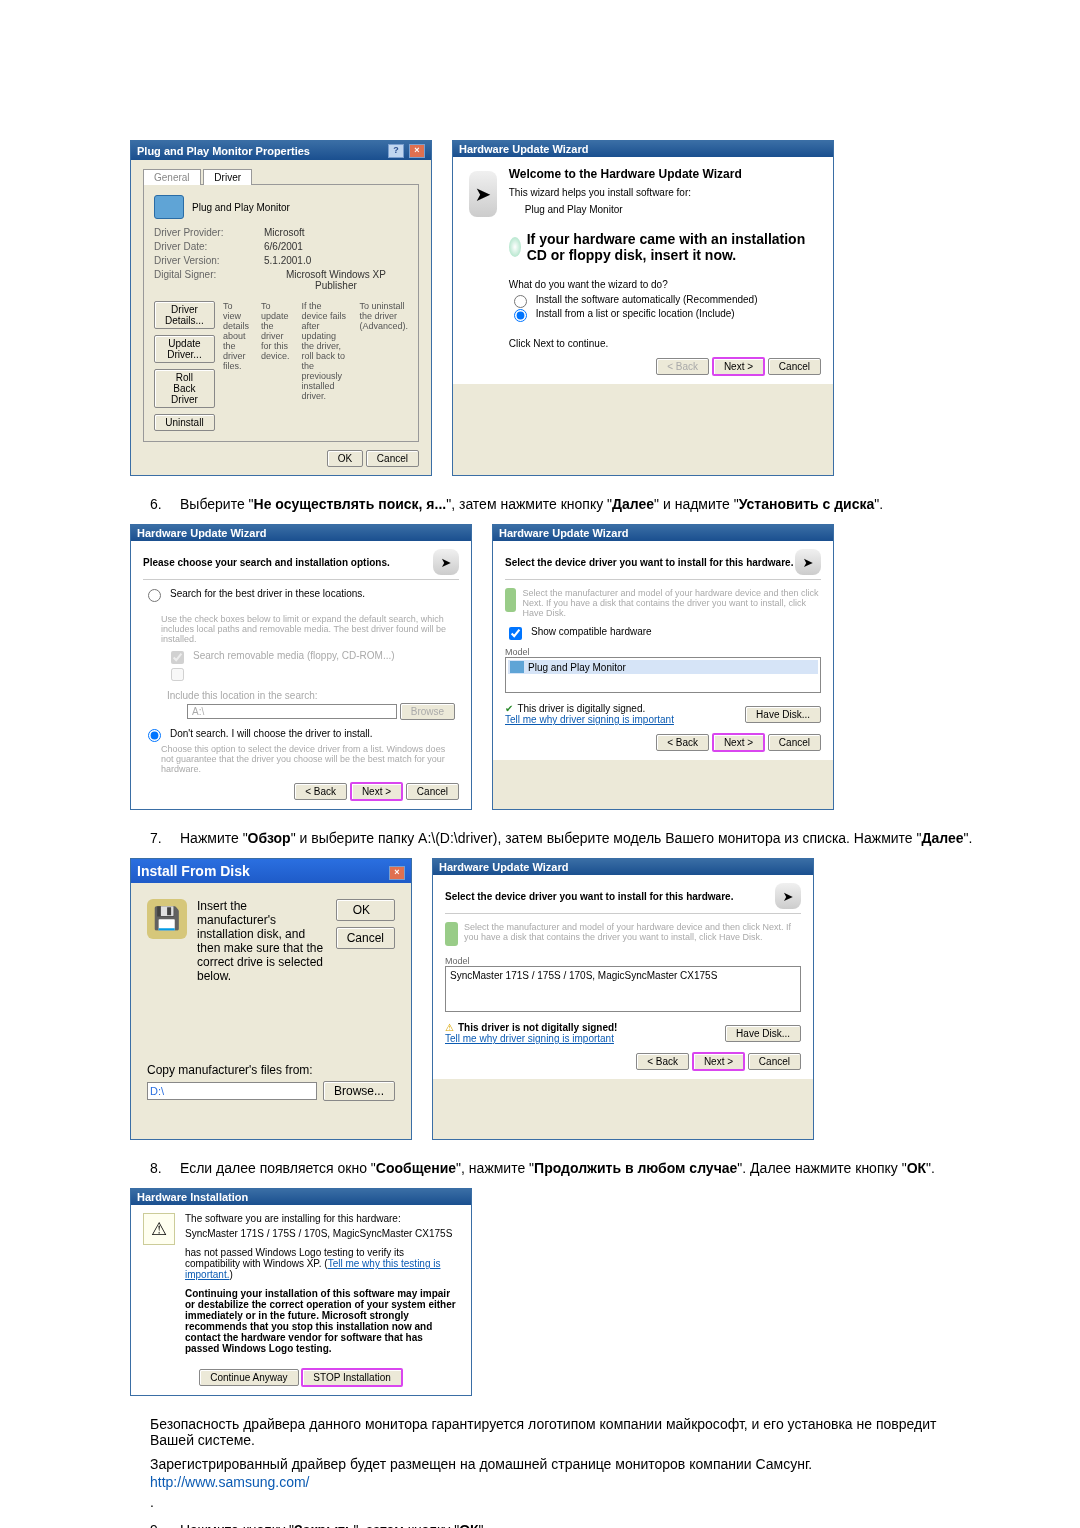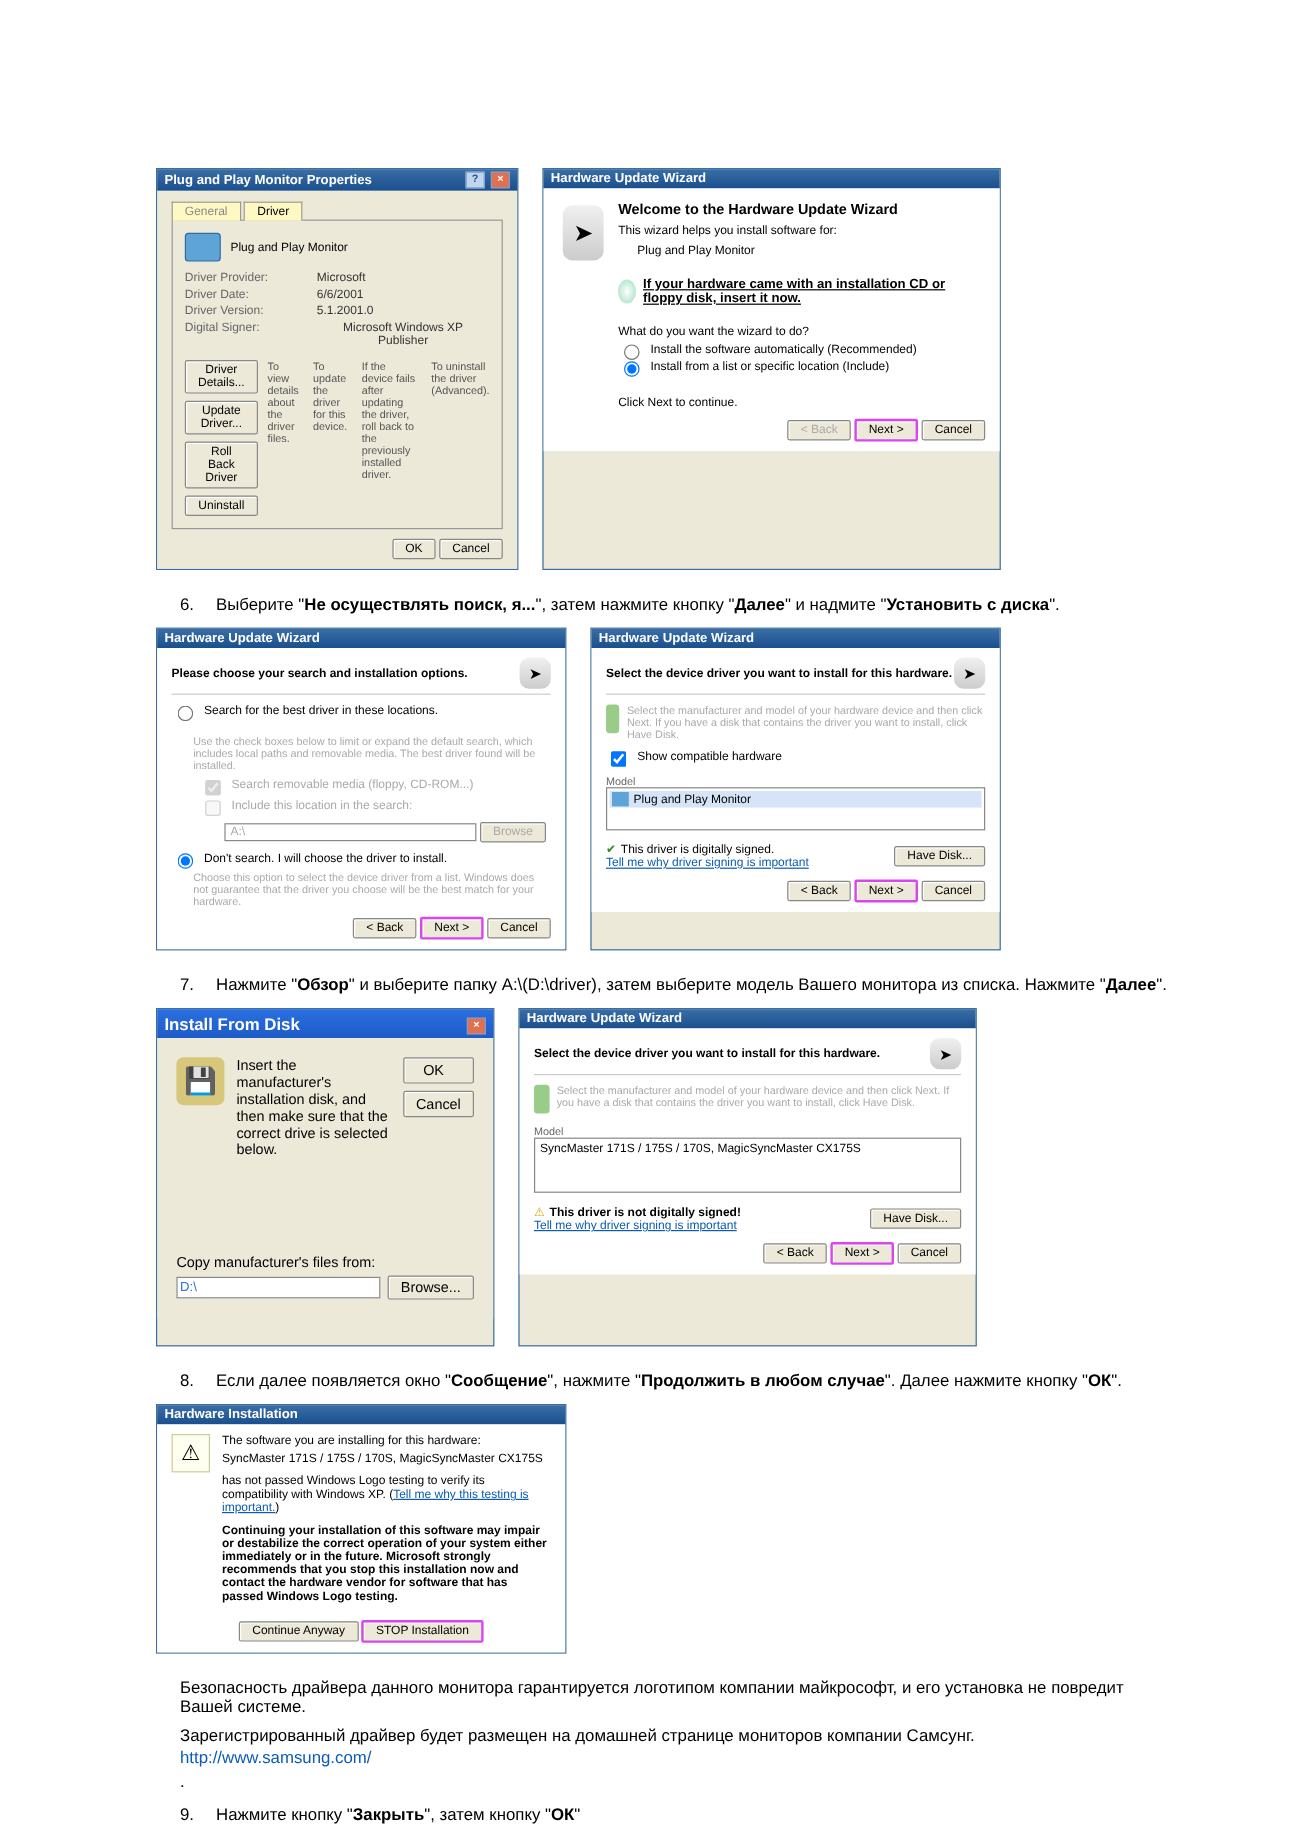--- a/index.html
+++ b/index.html
@@ -72,21 +72,21 @@
   .dialog .body {
     padding: 8px 12px;
     background: #ece9d8;
   }
   .tabs { font-size: 10px; }
   .tab {
     display: inline-block;
     border: 1px solid #999;
     border-bottom: 0;
     padding: 2px 10px;
-    background: #fef9c3;
+    background: #ffffff;
     position: relative;
     top: 1px;
   }
   .tab.inactive { color: #888; }
   .sheet {
     border: 1px solid #999;
     padding: 10px;
     background: #ece9d8;
   }
   .row { display: flex; margin-bottom: 3px; }
@@ -230,21 +230,21 @@
       </div>
       <div class="body" style="background:#fff;">
         <div class="wizard-body">
           <div class="wizard-icon">➤</div>
           <div class="wizard-text">
             <h4>Welcome to the Hardware Update Wizard</h4>
             <div>This wizard helps you install software for:</div>
             <div style="margin:6px 0 0 16px;">Plug and Play Monitor</div>
             <div style="display:flex;align-items:center;gap:6px;margin-top:16px;">
               <span style="width:20px;height:20px;border-radius:50%;background:radial-gradient(#fff,#9db);display:inline-block;"></span>
-              <b style="font-size:11px;text-decoration:underline;">If your hardware came with an installation CD or floppy disk, insert it now.</b>
+              <b style="font-size:14px;">If your hardware came with an installation CD or floppy disk, insert it now.</b>
             </div>
             <div style="margin-top:16px;">What do you want the wizard to do?</div>
             <div class="radio" style="margin-top:4px;">
                 <input type="radio" style="">
                 <span>Install the software automatically (Recommended)</span>
               </div>
             <div class="radio">
                 <input type="radio" checked="" style="">
                 <span>Install from a list or specific location (Include)</span>
               </div>
@@ -280,21 +280,21 @@
         </div>
         <div class="radio">
             <input type="radio" style="">
             <span>Search for the best driver in these locations.</span>
           </div>
         <div class="muted" style="margin:12px 0 6px 18px;font-size:9px;">Use the check boxes below to limit or expand the default search, which includes local paths and removable media. The best driver found will be installed.</div>
         <div class="checkbox muted" style="margin-left:24px;">
             <input type="checkbox" checked="" disabled="" style="">
             <span>Search removable media (floppy, CD-ROM...)</span>
           </div>
-        <div class="checkbox muted" style="margin-left:24px;">
+        <div class="checkbox muted" style="margin-left:24px;flex-direction:column;">
             <input type="checkbox" disabled="" style="">
             <span>Include this location in the search:</span>
           </div>
         <div style="margin-left:44px;margin-top:2px;">
           <span class="select-box">A:\</span>
           <span class="btn disabled">Browse</span>
         </div>
         <div class="radio" style="margin-top:8px;">
             <input type="radio" checked="" style="">
             <span>Don't search. I will choose the driver to install.</span>

